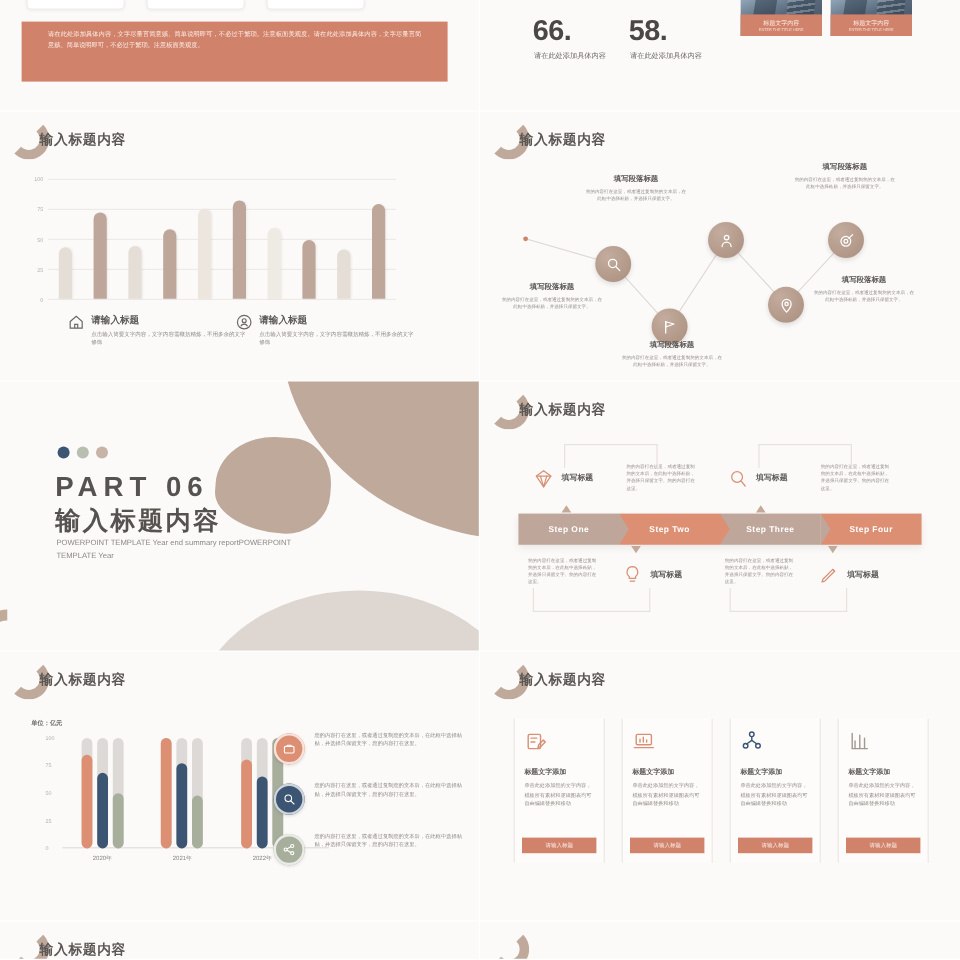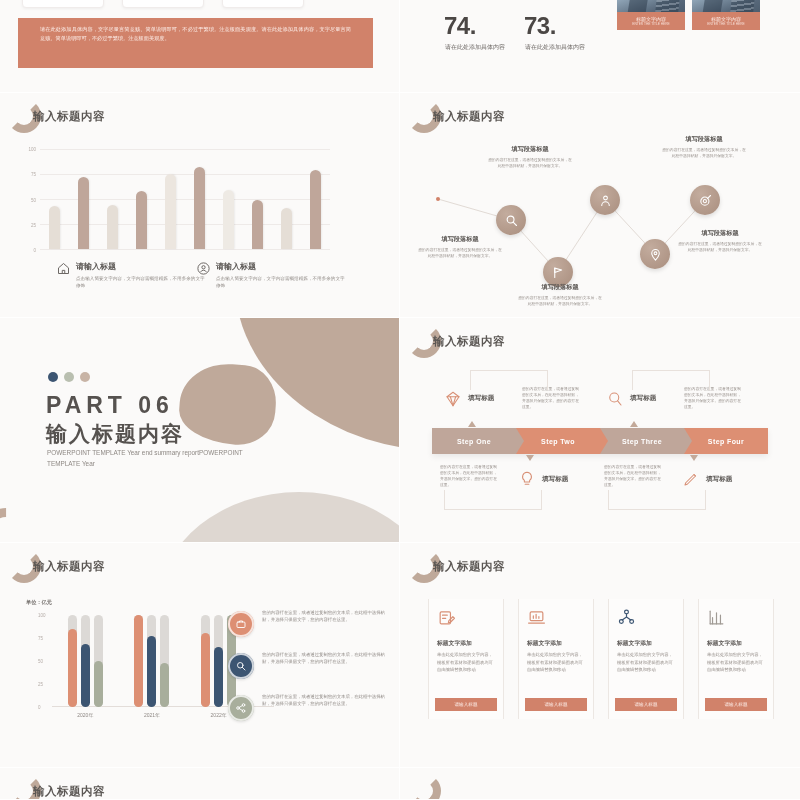--- a/index.html
+++ b/index.html
@@ -232,24 +232,24 @@
       <div class="banner">
         <p>请在此处添加具体内容，文字尽量言简意赅、简单说明即可，不必过于繁琐。注意板面美观度。请在此处添加具体内容，文字尽量言简意赅、简单说明即可，不必过于繁琐。注意板面美观度。</p>
       </div>
     </div>
   </div>
   <div class="vgutter"></div>
   <div class="slide r0r">
     <div class="slide-inner">
       <div class="toptxt" style="left:44px; top:-6px; width:200px;">量言简意赅、简单说明即可，不必过于繁琐。注意板面美观度。</div>
 
-      <div class="bignum" style="left:44px; top:12px;">74.</div>
+      <div class="bignum" style="left:44px; top:12px;">66.</div>
       <div class="numcap" style="left:45px; top:43px;">请在此处添加具体内容</div>
 
-      <div class="bignum" style="left:124px; top:12px;">73.</div>
+      <div class="bignum" style="left:124px; top:12px;">58.</div>
       <div class="numcap" style="left:125px; top:43px;">请在此处添加具体内容</div>
 
       <div class="photo" style="left:217px;">
         <div class="img"></div>
         <div class="photocap">
           <div class="t1">标题文字内容</div>
           <div class="t2">ENTER THE TITLE HERE</div>
         </div>
       </div>
       <div class="photo" style="left:292px;">

